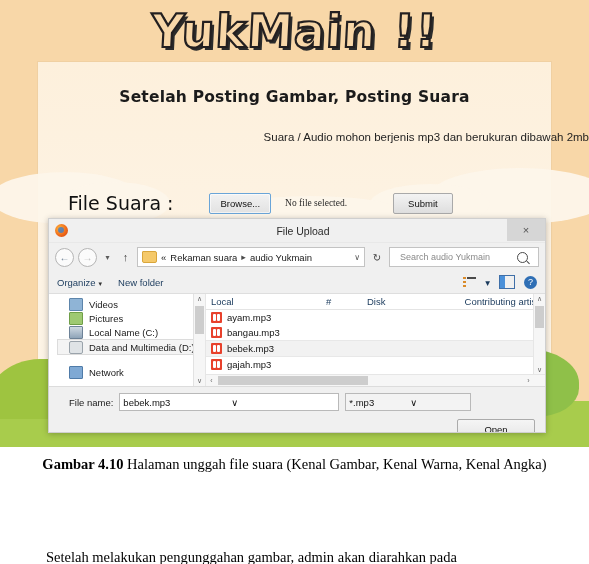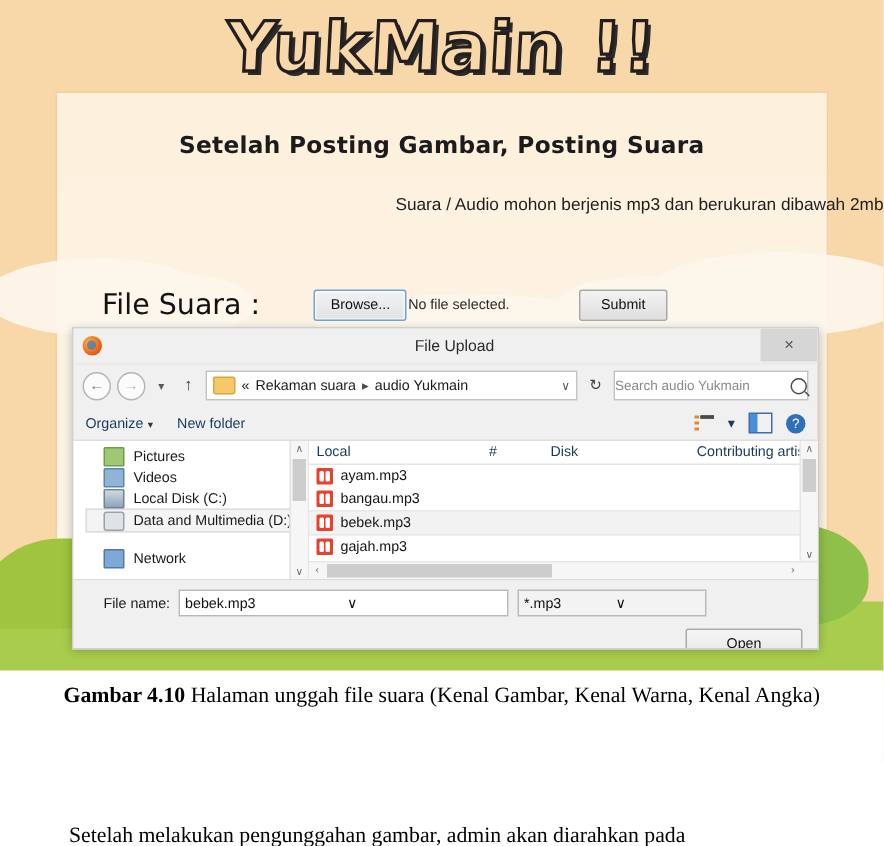--- a/index.html
+++ b/index.html
@@ -101,22 +101,22 @@
     margin-left:36px;
     font-family:"Liberation Sans", sans-serif;
     font-size:9.5px;color:#111;
     background:linear-gradient(180deg,#f2f2f2,#e2e2e2);
     border:1px solid #6aa5d8;
     border-radius:2px;
     padding:4px 10px;cursor:pointer;
     box-shadow:0 0 0 1px rgba(255,255,255,.6) inset;
   }
   .nofile{
-    margin-left:1px;
-    font-family:Liberation Sans, sans-serif;
+    margin-left:14px;
+    font-family:Liberation Serif, serif;
     font-size:9.5px;color:#2a2a2a;white-space:nowrap;
   }
   .submit-btn{
     margin-left:46px;
     font-family:"Liberation Sans", sans-serif;
     font-size:9.5px;color:#111;
     background:linear-gradient(180deg,#f3f3f3,#dedede);
     border:1px solid #a9a9a9;border-radius:2px;
     padding:4px 14px;cursor:pointer;
   }
@@ -183,21 +183,21 @@
   .crumb-folder{
     width:13px;height:10px;background:#f5c96a;border:1px solid #d9a63c;
     border-radius:1px 2px 2px 2px;flex:none;
   }
   .crumb-txt{font-size:9.5px;color:#1a1a1a;white-space:nowrap;overflow:hidden;}
   .crumb-sep{color:#4a4a4a;font-size:9px;}
   .crumb-caret{margin-left:auto;color:#555;font-size:8px;padding-left:6px;}
   .refresh{width:16px;text-align:center;color:#444;font-size:10px;cursor:pointer;flex:none;}
   .searchbox{
     width:128px;height:18px;background:#fff;border:1px solid #c3c3c3;
-    display:flex;align-items:center;padding:0 0;flex:none;
+    display:flex;align-items:center;padding:0 10px;flex:none;
   }
   .search-ph{font-size:9px;color:#8a8a8a;flex:1;white-space:nowrap;overflow:hidden;}
   .mag{width:9px;height:9px;border:1.4px solid #4a4a4a;border-radius:50%;position:relative;flex:none;}
   .mag:after{content:"";position:absolute;right:-3px;bottom:-2px;width:4px;height:1.4px;background:#4a4a4a;transform:rotate(45deg);}
 
   .dlg-toolbar{
     height:22px;display:flex;align-items:center;padding:0 8px;gap:16px;
     background:#f0f0f0;border-bottom:1px solid #dedede;
   }
   .tb-item{font-size:9.5px;color:#1a3a5c;cursor:pointer;white-space:nowrap;}
@@ -412,30 +412,30 @@
             <s></s>
           </span>
         <span class="ico-help">?</span>
       </span>
     </div>
 
     <div class="dlg-body">
 
       <div class="nav-pane">
         <div class="np-item">
+          <span class="np-ico ico-vid"></span>
+          <span>Videos</span>
+        </div>
+        <div class="np-item">
           <span class="np-ico ico-pic"></span>
           <span>Pictures</span>
         </div>
         <div class="np-item">
-          <span class="np-ico ico-vid"></span>
-          <span>Videos</span>
-        </div>
-        <div class="np-item">
           <span class="np-ico ico-disk"></span>
-          <span>Local Disk (C:)</span>
+          <span>Local Name (C:)</span>
         </div>
         <div class="np-item sel">
           <span class="np-ico ico-drv"></span>
           <span>Data and Multimedia (D:)</span>
         </div>
         <div class="np-item spacer">
           <span class="np-ico ico-net"></span>
           <span>Network</span>
         </div>
         <div class="np-scroll">

